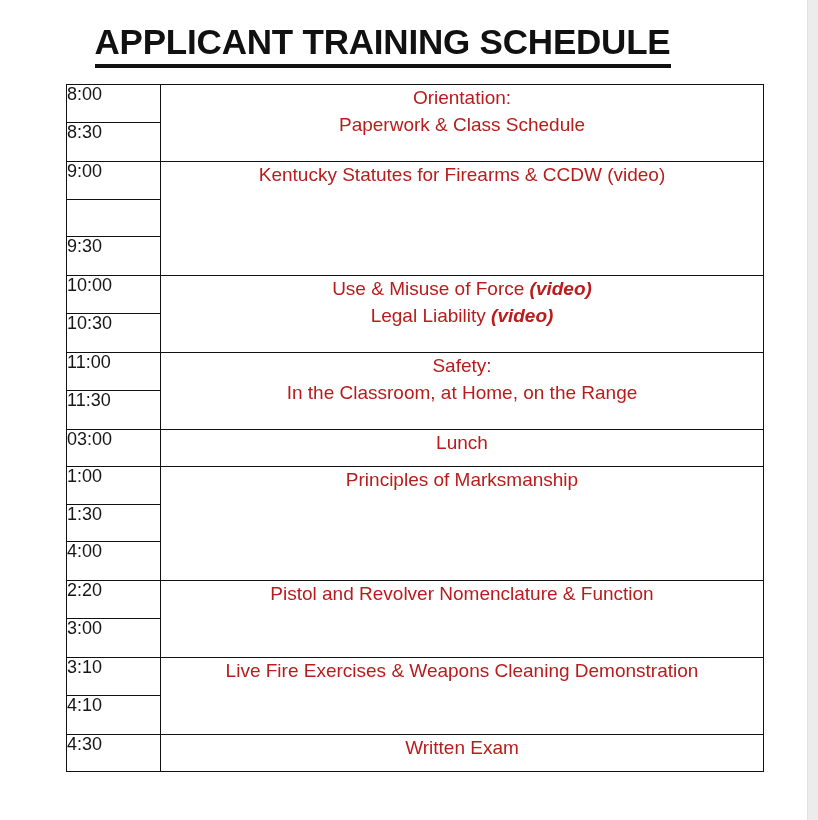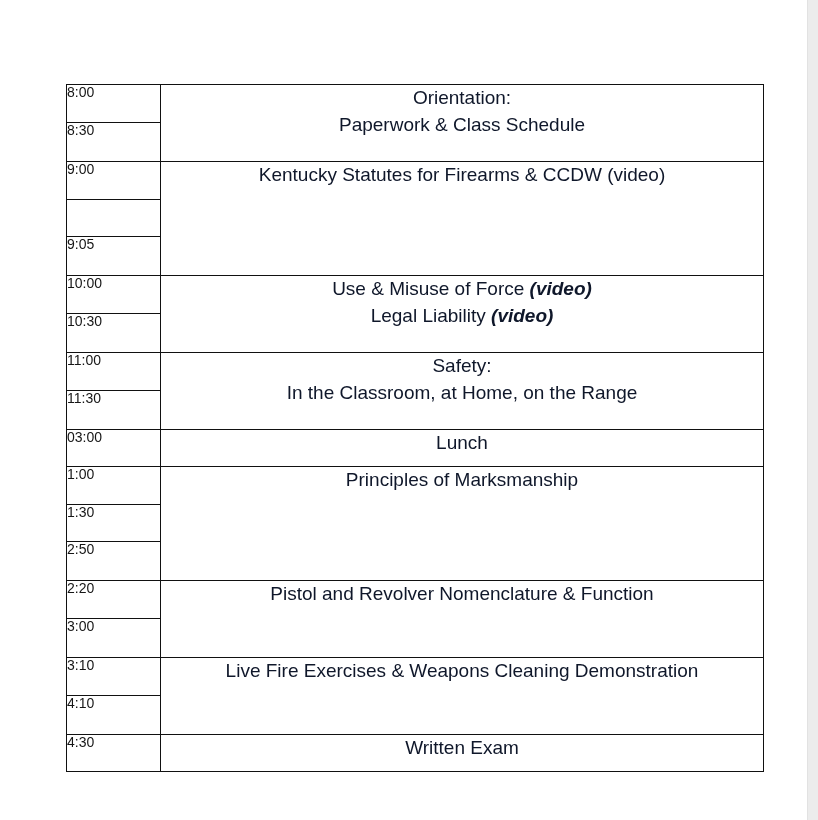--- a/index.html
+++ b/index.html
@@ -69,54 +69,55 @@
     background: #ffffff;
   }
   .schedule-table td {
     border: 1.6px solid #111111;
     padding: 0;
     vertical-align: top;
     background: #ffffff;
   }
   .time-cell {
     width: 93px;
-    font-size: 14px;
+    font-size: 18px;
     line-height: 1.0;
     padding: 5px 0 0 5px;
     white-space: nowrap;
     color: #161616;
   }
   .time-cell.empty-time {
     color: transparent;
   }
   .session-cell {
     font-size: 19px;
     line-height: 1.42;
     text-align: center;
     padding: 10px 10px 10px 10px;
-    color: #0f172a;
+    color: #b91c1c;
   }
   .session-cell .line {
     display: block;
   }
   .session-cell em.video {
     font-style: italic;
     font-weight: bold;
   }
 
   
   .h-a { height: 37px; }
   .h-b { height: 38px; }
   .h-c { height: 36px; }
 </style>
 </head>
 <body>
 
 <div class="page-body">
 
+  <h1 class="doc-title"><span class="title-text">APPLICANT TRAINING SCHEDULE</span></h1>
 
   <table class="schedule-table">
     <tbody>
 
       <tr>
         <td class="time-cell h-a">8:00</td>
         <td class="session-cell" rowspan="2">
           <span class="line">Orientation:</span>
           <span class="line">Paperwork &amp; Class Schedule</span>
         </td>
@@ -128,21 +129,21 @@
       <tr>
         <td class="time-cell h-a">9:00</td>
         <td class="session-cell" rowspan="3">
           <span class="line">Kentucky Statutes for Firearms &amp; CCDW (video)</span>
         </td>
       </tr>
       <tr>
         <td class="time-cell h-c empty-time"></td>
       </tr>
       <tr>
-        <td class="time-cell h-b">9:05</td>
+        <td class="time-cell h-b">9:30</td>
       </tr>
 
       <tr>
         <td class="time-cell h-a">10:00</td>
         <td class="session-cell" rowspan="2">
           <span class="line"><span>Use &amp; Misuse of Force </span><em class="video">(video)</em></span>
           <span class="line"><span>Legal Liability </span><em class="video">(video)</em></span>
         </td>
       </tr>
       <tr>
@@ -170,21 +171,21 @@
       <tr>
         <td class="time-cell h-a">1:00</td>
         <td class="session-cell" rowspan="3">
           <span class="line">Principles of Marksmanship</span>
         </td>
       </tr>
       <tr>
         <td class="time-cell h-c">1:30</td>
       </tr>
       <tr>
-        <td class="time-cell h-b">2:50</td>
+        <td class="time-cell h-b">4:00</td>
       </tr>
 
       <tr>
         <td class="time-cell h-a">2:20</td>
         <td class="session-cell" rowspan="2">
           <span class="line">Pistol and Revolver Nomenclature &amp; Function</span>
         </td>
       </tr>
       <tr>
         <td class="time-cell h-b">3:00</td>

